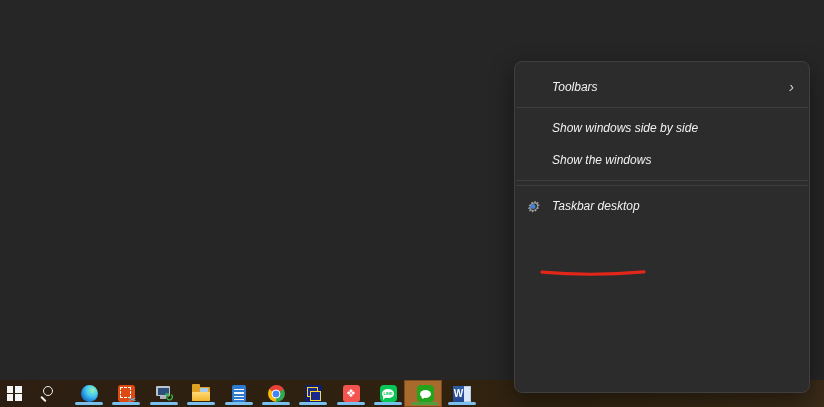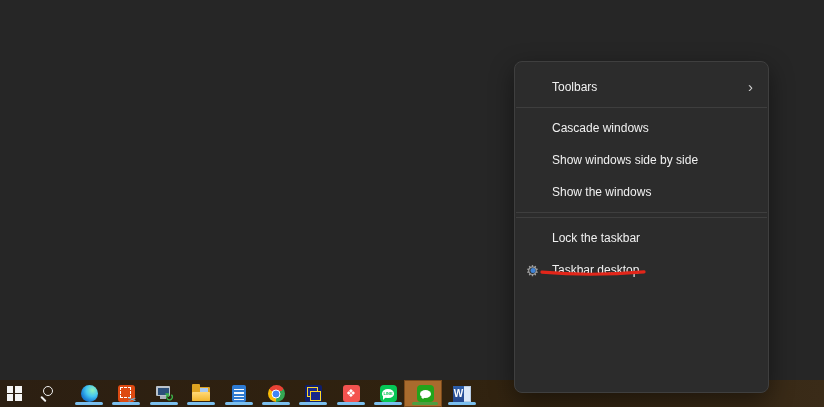--- a/index.html
+++ b/index.html
@@ -98,24 +98,24 @@
   
   .ic-word { position:relative; width:18px; height:16px; }
   .ic-word .page { position:absolute; right:0; top:0; width:10px; height:16px; background:#dce9f8;
     border:1px solid #b6cce6; }
   .ic-word .w { position:absolute; left:0; top:0; width:11px; height:16px;
     background:linear-gradient(#2f5fa8,#24468c); color:#fff; font-weight:bold; font-size:10px;
     display:flex; align-items:center; justify-content:center; }
 
   
   .context-menu {
-    position:absolute; left:514px; top:61px; width:255px; height:332px;
+    position:absolute; left:514px; top:61px; width:296px; height:332px;
     background:#2c2c2c; border:1px solid #3f3f3f; border-radius:8px;
     box-shadow:0 8px 24px rgba(0,0,0,.45);
-    z-index:10; padding-top:9px; color:#f1f1f1;
+    z-index:10; padding-top:9px; color:#f1f1f1;font-style:italic;
   }
   .menu-item {
     height:32px; display:flex; align-items:center;
     padding:0 15px 0 37px; font-size:12px; position:relative; cursor:default;
   }
   .menu-label { flex:1; white-space:nowrap; }
   .submenu-arrow { font-size:15px; color:#cfcfcf; line-height:1; margin-top:-1px; }
   .menu-separator { height:1px; background:#3e3e3e; margin:4px 1px; }
   .gear-icon { position:absolute; left:9px; top:50%; transform:translateY(-50%);
     width:17px; height:17px; font-size:15px; line-height:17px; color:#9f9f9f; text-align:center; }
@@ -233,37 +233,31 @@
   <div class="context-menu">
 
     <div class="menu-item">
       <span class="menu-label">Toolbars</span>
       <span class="submenu-arrow">›</span>
     </div>
 
     <div class="menu-separator"></div>
 
     <div class="menu-item">
-      <span class="menu-label">Cascade windows</span>
-    </div>
-    <div class="menu-item">
       <span class="menu-label">Show windows side by side</span>
     </div>
     <div class="menu-item">
       <span class="menu-label">Show the windows</span>
     </div>
 
     <div class="menu-separator"></div>
 
 
     <div class="menu-separator"></div>
 
-    <div class="menu-item">
-      <span class="menu-label">Lock the taskbar</span>
-    </div>
     <div class="menu-item">
       <span class="gear-icon">⚙</span>
       <span class="menu-label">Taskbar desktop</span>
     </div>
   </div>
 
   <svg class="annotation-underline" width="106" height="9" viewBox="0 0 106 9">
     <path d="M2,3.2 Q 52,7.5 104,2.8" fill="none" stroke="#e2261a" stroke-width="3.2" stroke-linecap="round"></path>
   </svg>
 

